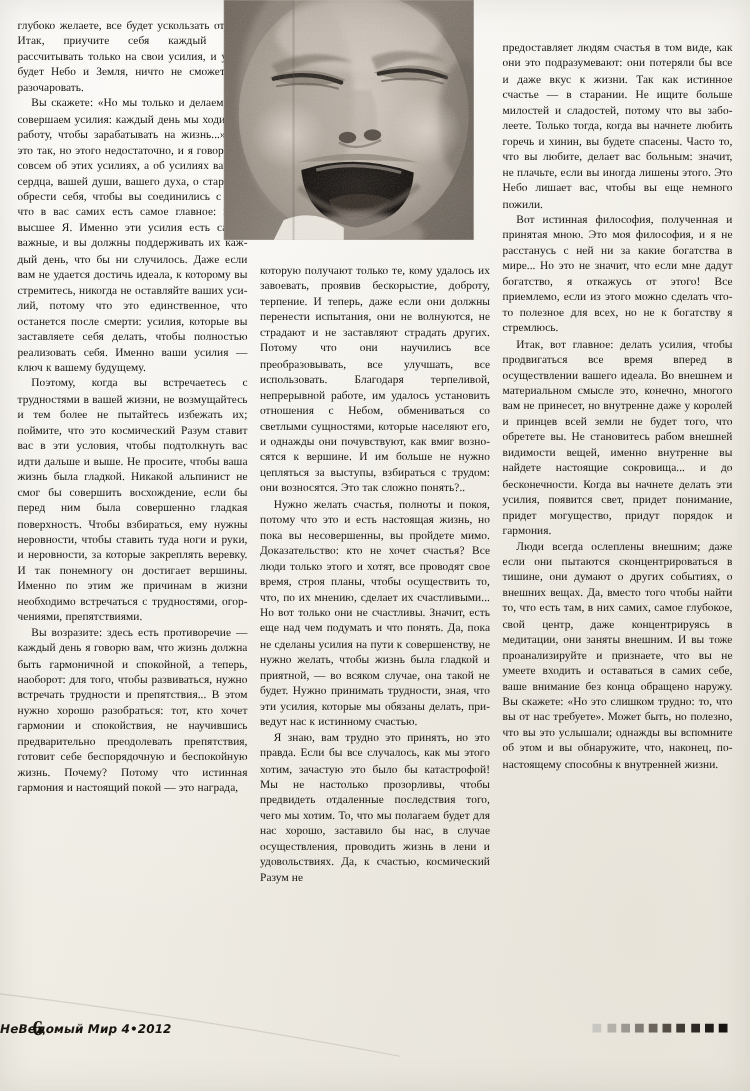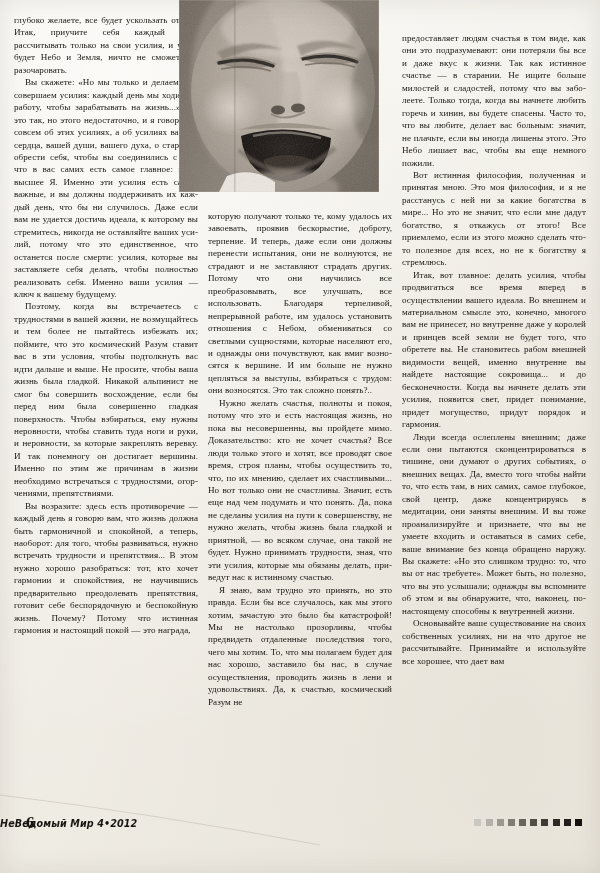--- a/index.html
+++ b/index.html
@@ -170,21 +170,20 @@
       <p>Нужно желать счастья, полно­ты и покоя, потому что это и есть настоящая жизнь, но пока вы не­совершенны, вы пройдете мимо. Доказательство: кто не хочет сча­стья? Все люди только этого и хо­тят, все проводят свое время, строя планы, чтобы осуществить то, что, по их мнению, сделает их счастливыми... Но вот только они не счастливы. Значит, есть еще над чем подумать и что понять. Да, пока не сделаны усилия на пути к совершенству, не нужно желать, чтобы жизнь была гладкой и при­ятной, — во всяком случае, она такой не будет. Нужно принимать трудности, зная, что эти усилия, которые мы обязаны делать, при­ведут нас к истинному счастью.</p>
       <p>Я знаю, вам трудно это при­нять, но это правда. Если бы все случалось, как мы этого хотим, зачастую это было бы катастро­фой! Мы не настолько прозорли­вы, чтобы предвидеть отдаленные последствия того, чего мы хотим. То, что мы полагаем будет для нас хорошо, заставило бы нас, в слу­чае осуществления, проводить жизнь в лени и удовольствиях. Да, к счастью, космический Разум не</p>
     </div>
 
     <div class="col col-3">
       <div class="spacer-block"></div>
       <p>предоставляет людям счастья в том виде, как они это подразу­мевают: они потеряли бы все и даже вкус к жизни. Так как ис­тинное счастье — в старании. Не ищите больше милостей и сладостей, потому что вы забо­леете. Только тогда, когда вы начнете любить горечь и хинин, вы будете спасены. Часто то, что вы любите, делает вас боль­ным: значит, не плачьте, если вы иногда лишены этого. Это Небо лишает вас, чтобы вы еще немного пожили.</p>
       <p>Вот истинная философия, по­лученная и принятая мною. Это моя философия, и я не расстанусь с ней ни за какие богатства в мире... Но это не значит, что если мне дадут богатство, я откажусь от этого! Все приемлемо, если из этого можно сделать что-то полезное для всех, но не к богатству я стремлюсь.</p>
       <p>Итак, вот главное: делать уси­лия, чтобы продвигаться все вре­мя вперед в осуществлении ваше­го идеала. Во внешнем и матери­альном смысле это, конечно, мно­гого вам не принесет, но внутрен­не даже у королей и принцев всей земли не будет того, что обретете вы. Не становитесь рабом внеш­ней видимости вещей, именно внутренне вы найдете настоящие сокровища... и до бесконечности. Когда вы начнете делать эти уси­лия, появится свет, придет пони­мание, придет могущество, при­дут порядок и гармония.</p>
       <p>Люди всегда ослеплены вне­шним; даже если они пытаются сконцентрироваться в тишине, они думают о других событиях, о вне­шних вещах. Да, вместо того что­бы найти то, что есть там, в них самих, самое глубокое, свой центр, даже концентрируясь в медитации, они заняты внешним. И вы тоже проанализируйте и признаете, что вы не умеете входить и оставаться в самих себе, ваше внимание без конца обращено наружу. Вы ска­жете: «Но это слишком трудно: то, что вы от нас требуете». Может быть, но полезно, что вы это ус­лышали; однажды вы вспомните об этом и вы обнаружите, что, нако­нец, по-настоящему способны к внутренней жизни.</p>
-      <p>Основывайте ваше существо­вание на своих собственных уси­лиях, ни на что другое не рассчи­тывайте. Принимайте и исполь­зуйте все хорошее, что дает вам</p>
     </div>
 
   </div>
 
   <div class="photo">
     <svg viewBox="0 0 200 192" preserveAspectRatio="none">
       <defs>
         <radialGradient id="skin" cx="50%" cy="46%" r="72%">
           <stop offset="0%" stop-color="#d7cfc6"></stop>
           <stop offset="45%" stop-color="#bdb3a8"></stop>

